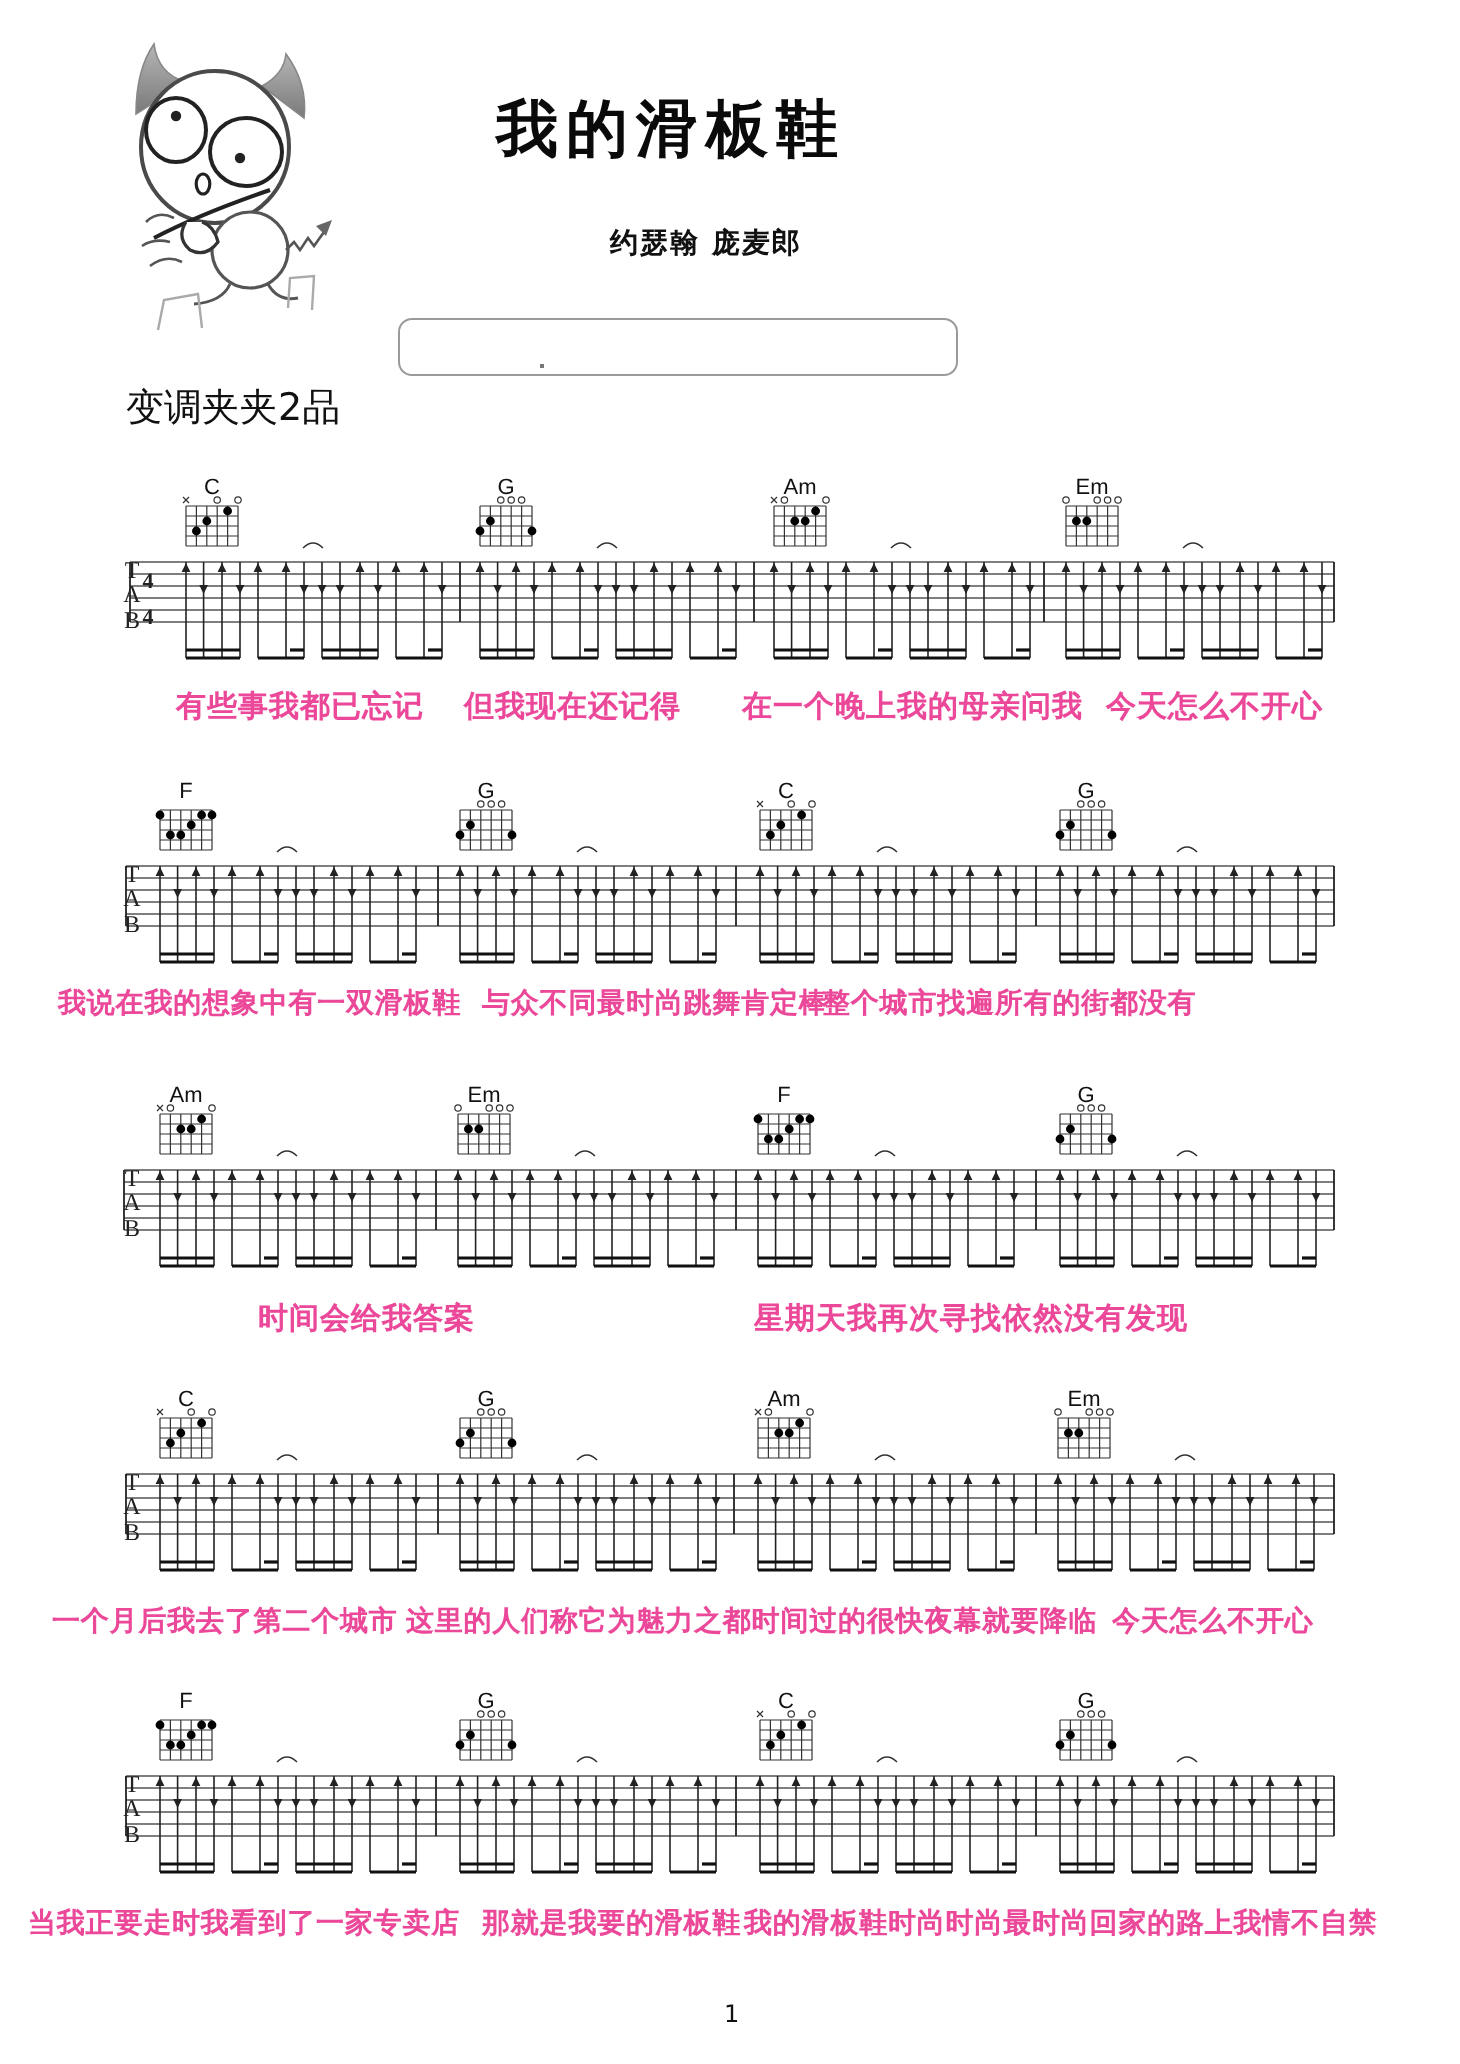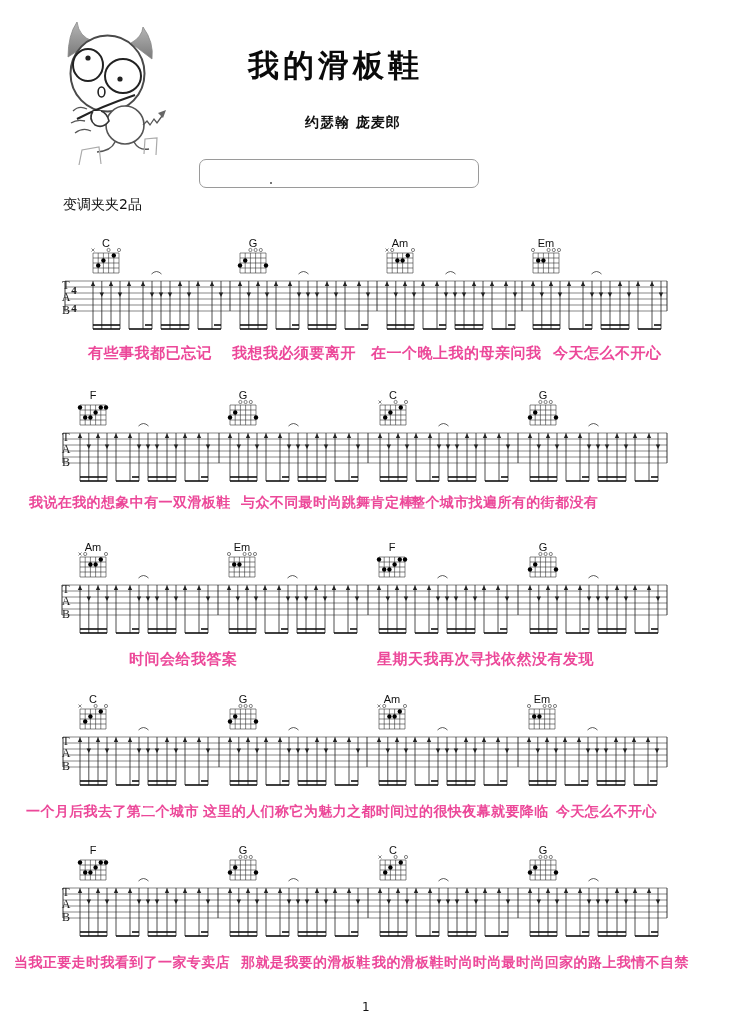--- a/index.html
+++ b/index.html
@@ -22,21 +22,21 @@
   }
   .info-box {
     position: absolute; left: 199px; top: 159px; width: 280px; height: 29px;
     border: 1px solid #9a9a9a; border-radius: 7px; box-sizing: border-box;
   }
   .info-dot {
     position: absolute; left: 70px; top: 22px; width: 2px; height: 2px; background: #777;
   }
   .capo {
     position: absolute; left: 63px; top: 196px;
-    font-size: 14px; line-height: 16px; white-space: nowrap;
+    font-size: 19px; line-height: 16px; white-space: nowrap;
   }
   .system { position: absolute; left: 0; width: 730px; height: 100px; }
   .system svg { position: absolute; left: 0; top: 0; overflow: visible; }
   .lyric {
     position: absolute; font-weight: bold; white-space: nowrap;
     line-height: 18px; color: #ec4899;
   }
   .l15 { font-size: 15px; letter-spacing: 0.5px; }
   .l14 { font-size: 14px; letter-spacing: 0.4px; }
   .page-number {
@@ -1373,21 +1373,21 @@
           <line x1="598" x2="626" y1="96" y2="96" class="beam"></line>
           <line x1="598" x2="626" y1="92" y2="92" class="beam"></line>
           <line x1="635" x2="658" y1="96" y2="96" class="beam"></line>
           <line x1="651" x2="658" y1="92" y2="92" class="beam"></line>
           <path d="M588.5 41 Q593.5 36 598.5 41" class="tie"></path>
         </g>
       </svg>
     </div>
 
   <div class="lyric l15" style="left:88px;top:344px">有些事我都已忘记</div>
-  <div class="lyric l15" style="left:232px;top:344px">我想我必须要离开</div>
+  <div class="lyric l15" style="left:232px;top:344px">但我现在还记得</div>
   <div class="lyric l15" style="left:371px;top:344px">在一个晚上我的母亲问我</div>
   <div class="lyric l15" style="left:553px;top:344px">今天怎么不开心</div>
 
   <div class="lyric l14" style="left:29px;top:493px">我说在我的想象中有一双滑板鞋</div>
   <div class="lyric l14" style="left:241px;top:493px">与众不同最时尚跳舞肯定棒</div>
   <div class="lyric l14" style="left:411px;top:493px">整个城市找遍所有的街都没有</div>
 
   <div class="lyric l15" style="left:129px;top:650px">时间会给我答案</div>
   <div class="lyric l15" style="left:377px;top:650px">星期天我再次寻找依然没有发现</div>
 

